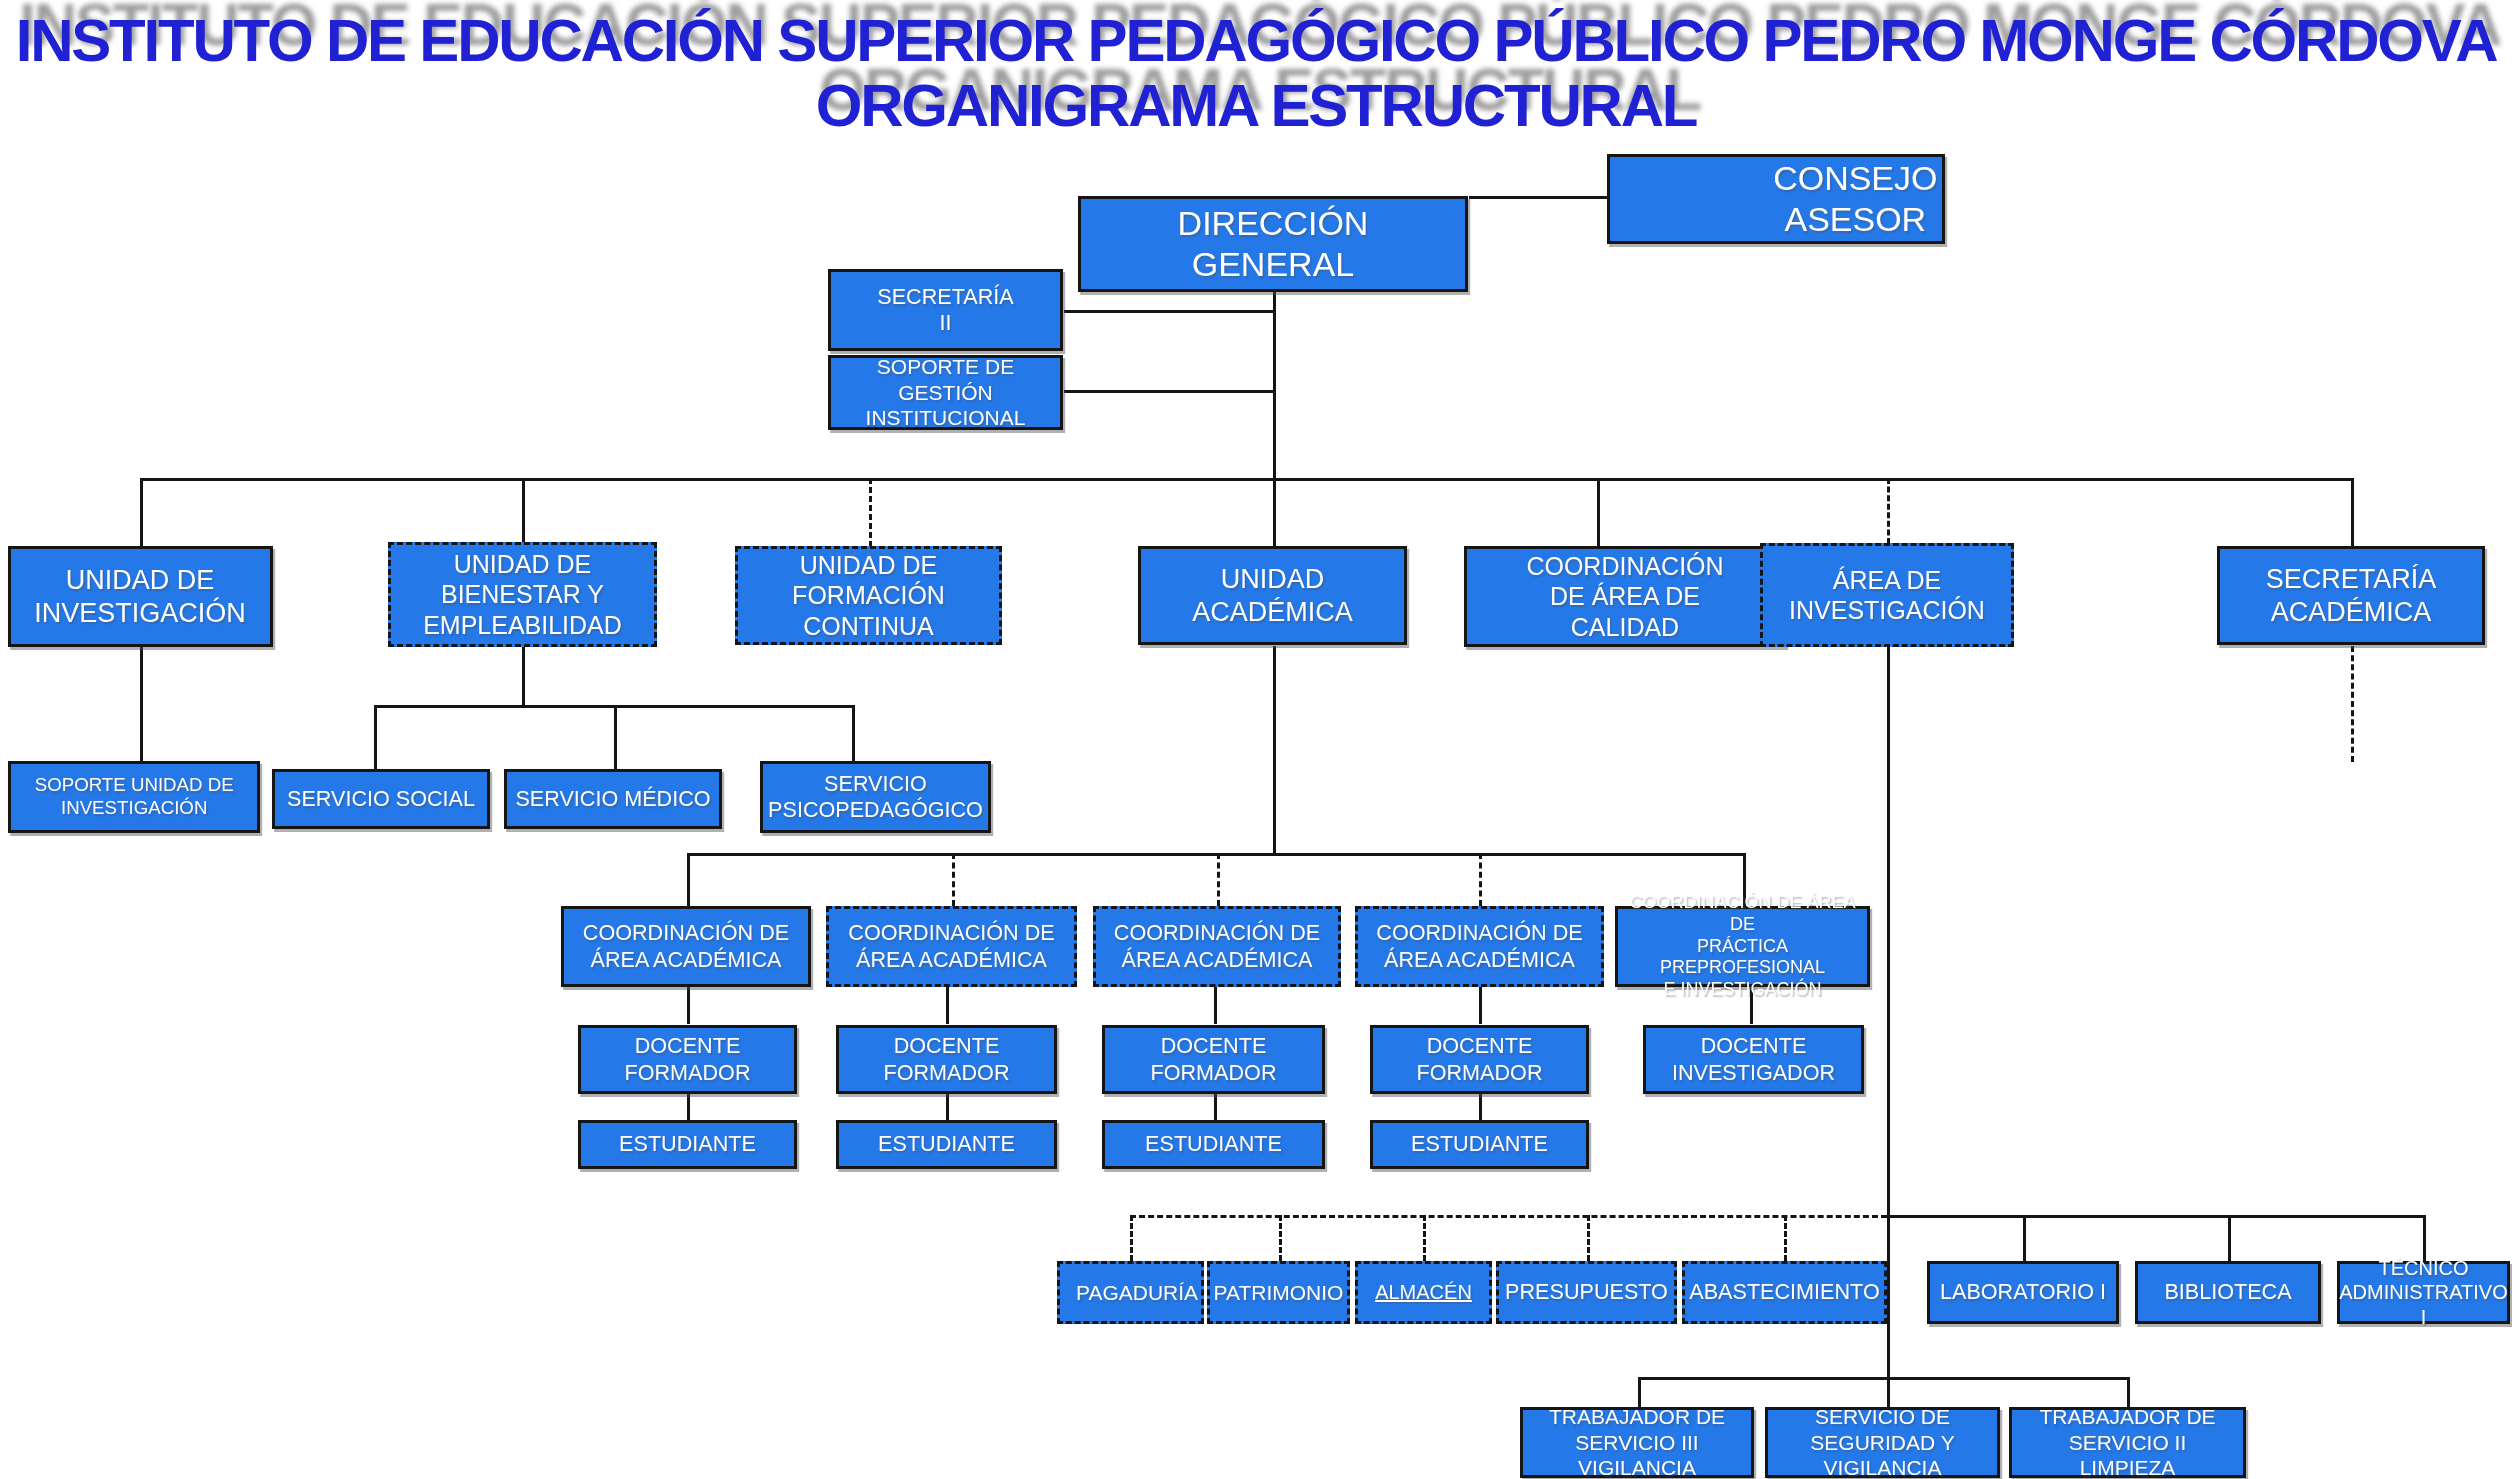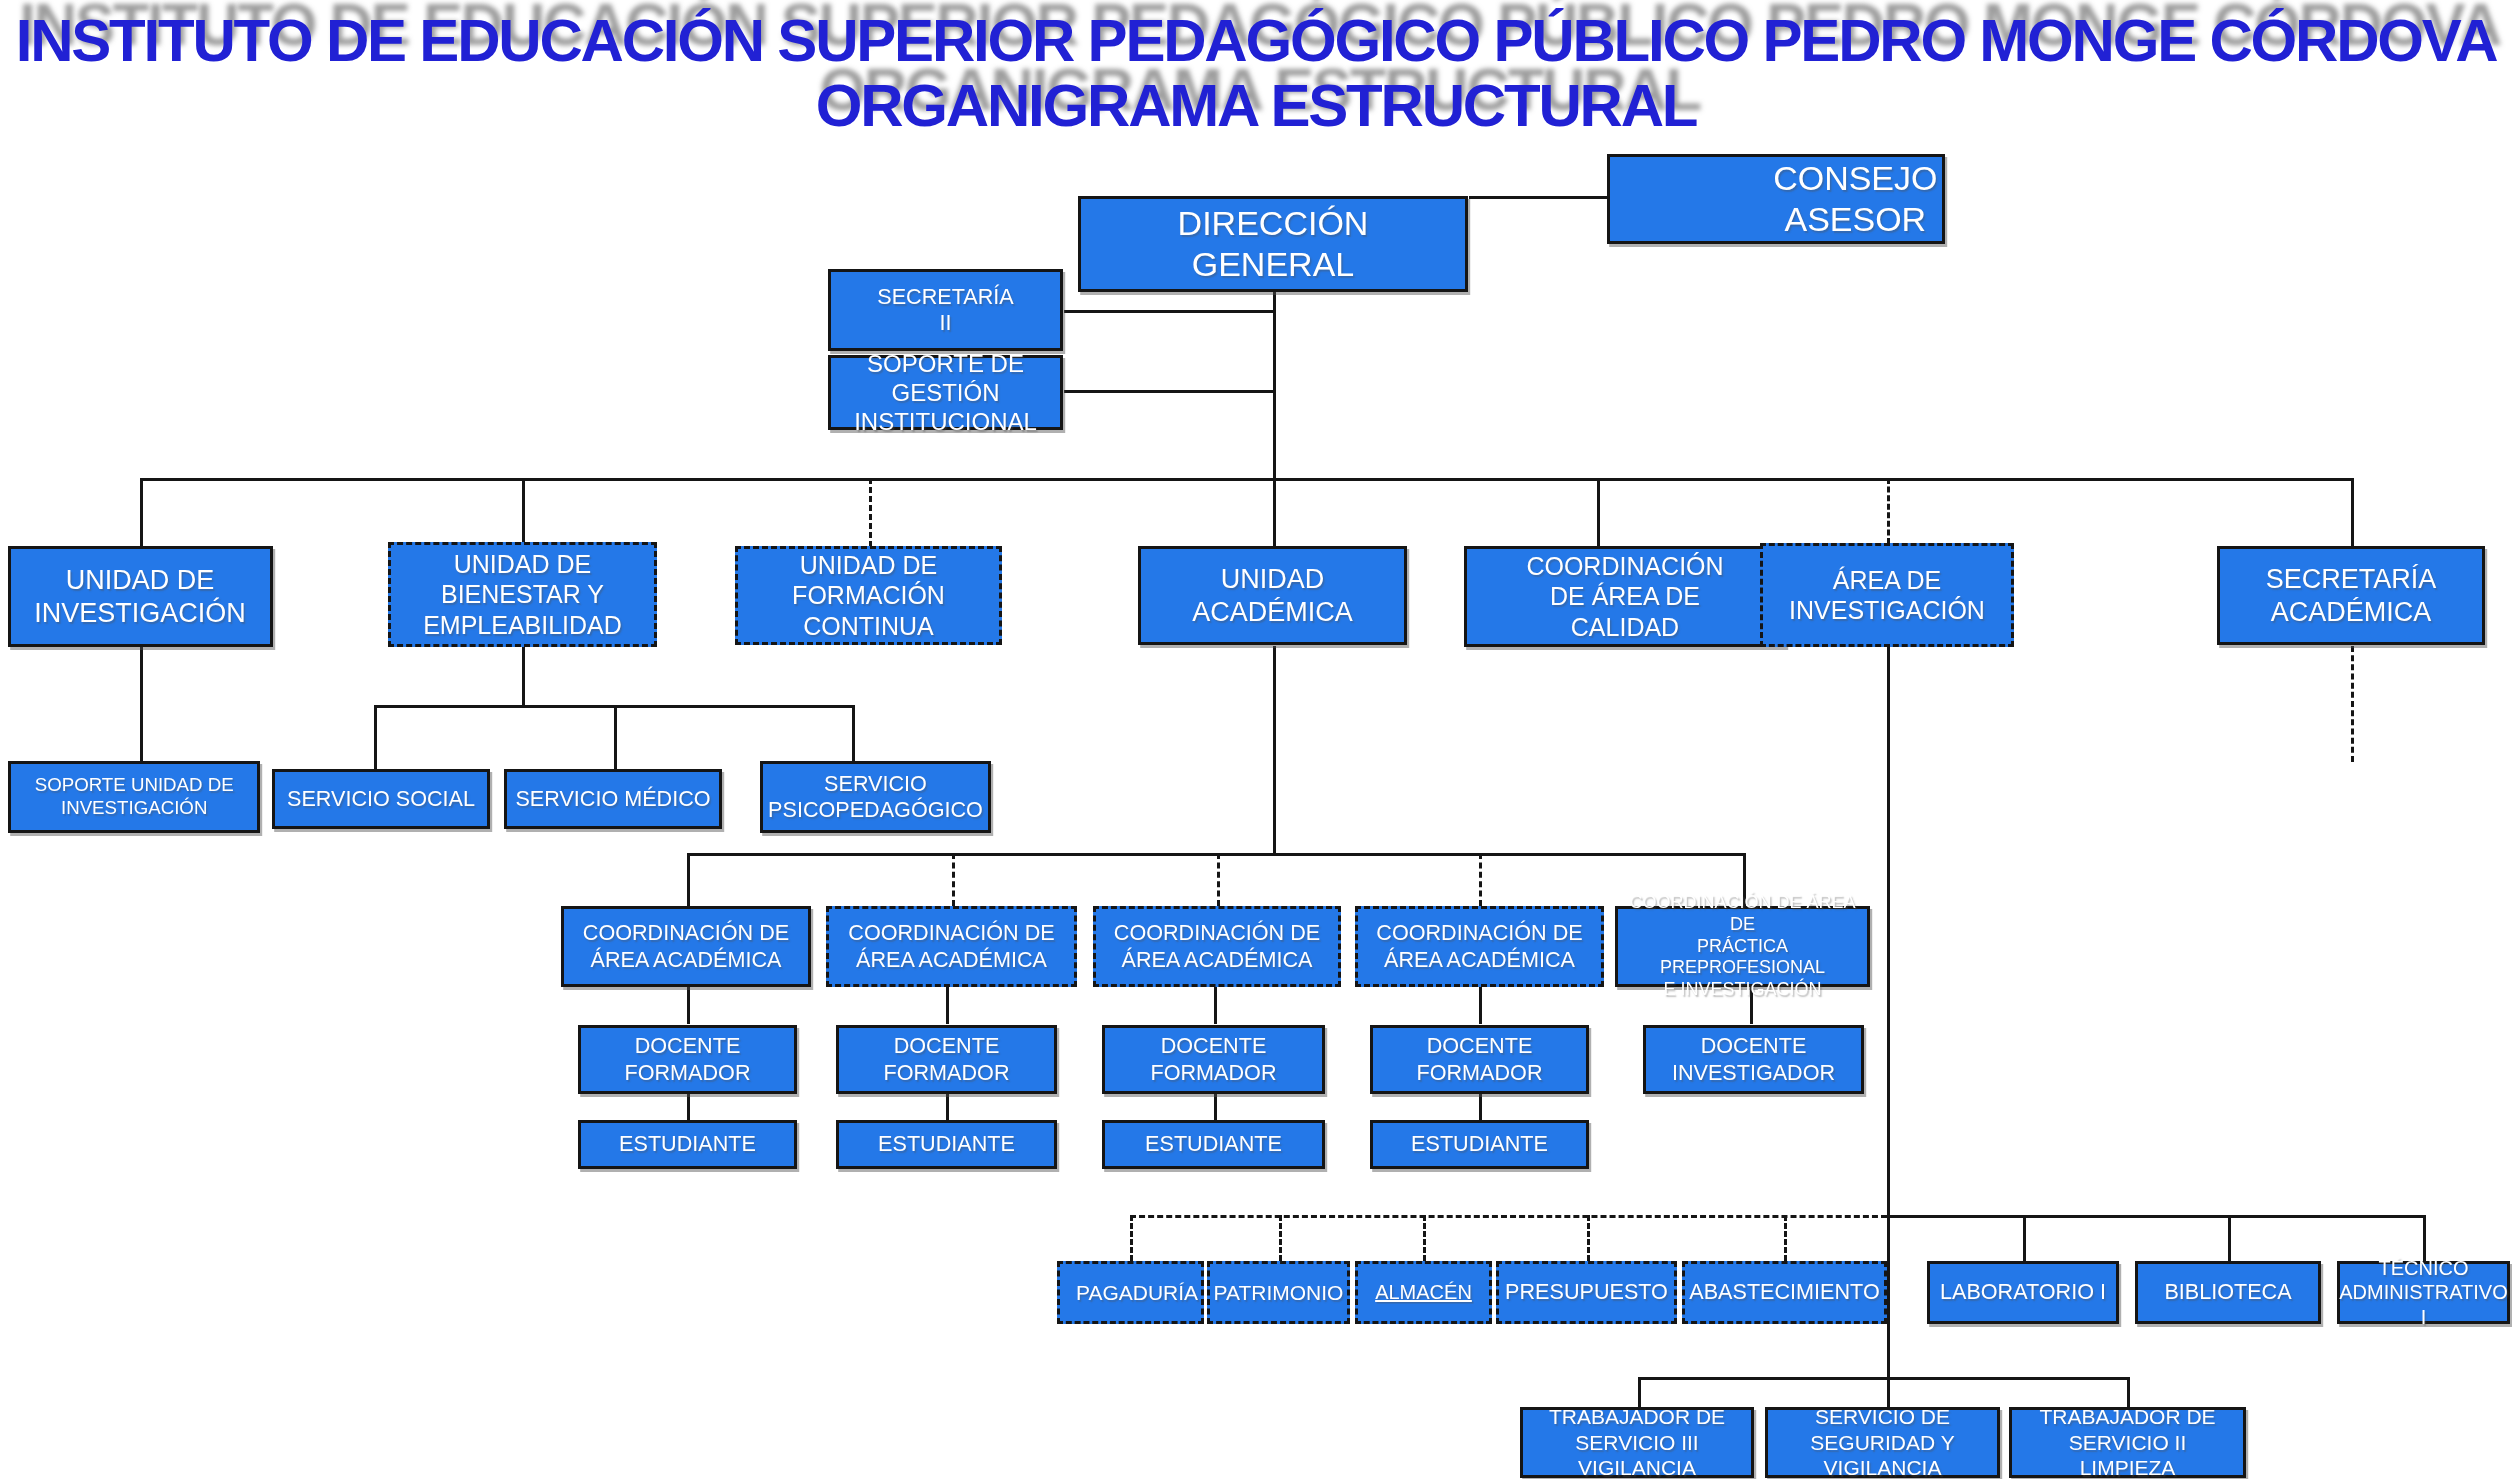--- a/index.html
+++ b/index.html
@@ -96,21 +96,21 @@
 GENERAL</span>
     </div>
   <div class="node solid" style="left:1607px;top:154px;width:338px;height:90px;font-size:34px;justify-content:flex-end;">
       <span>CONSEJO
 ASESOR</span>
     </div>
   <div class="node solid" style="left:828px;top:269px;width:235px;height:82px;font-size:21.6px;">
       <span>SECRETARÍA
 II</span>
     </div>
-  <div class="node solid" style="left:828px;top:355px;width:235px;height:75px;font-size:24px;">
+  <div class="node solid" style="left:828px;top:355px;width:235px;height:75px;font-size:21px;">
       <span>SOPORTE DE
 GESTIÓN
 INSTITUCIONAL</span>
     </div>
 
   <div class="node solid" style="left:7.5px;top:546px;width:265px;height:101px;font-size:27px;">
       <span>UNIDAD DE
 INVESTIGACIÓN</span>
     </div>
   <div class="node dashed" style="left:388px;top:542px;width:269px;height:105px;font-size:25px;">

